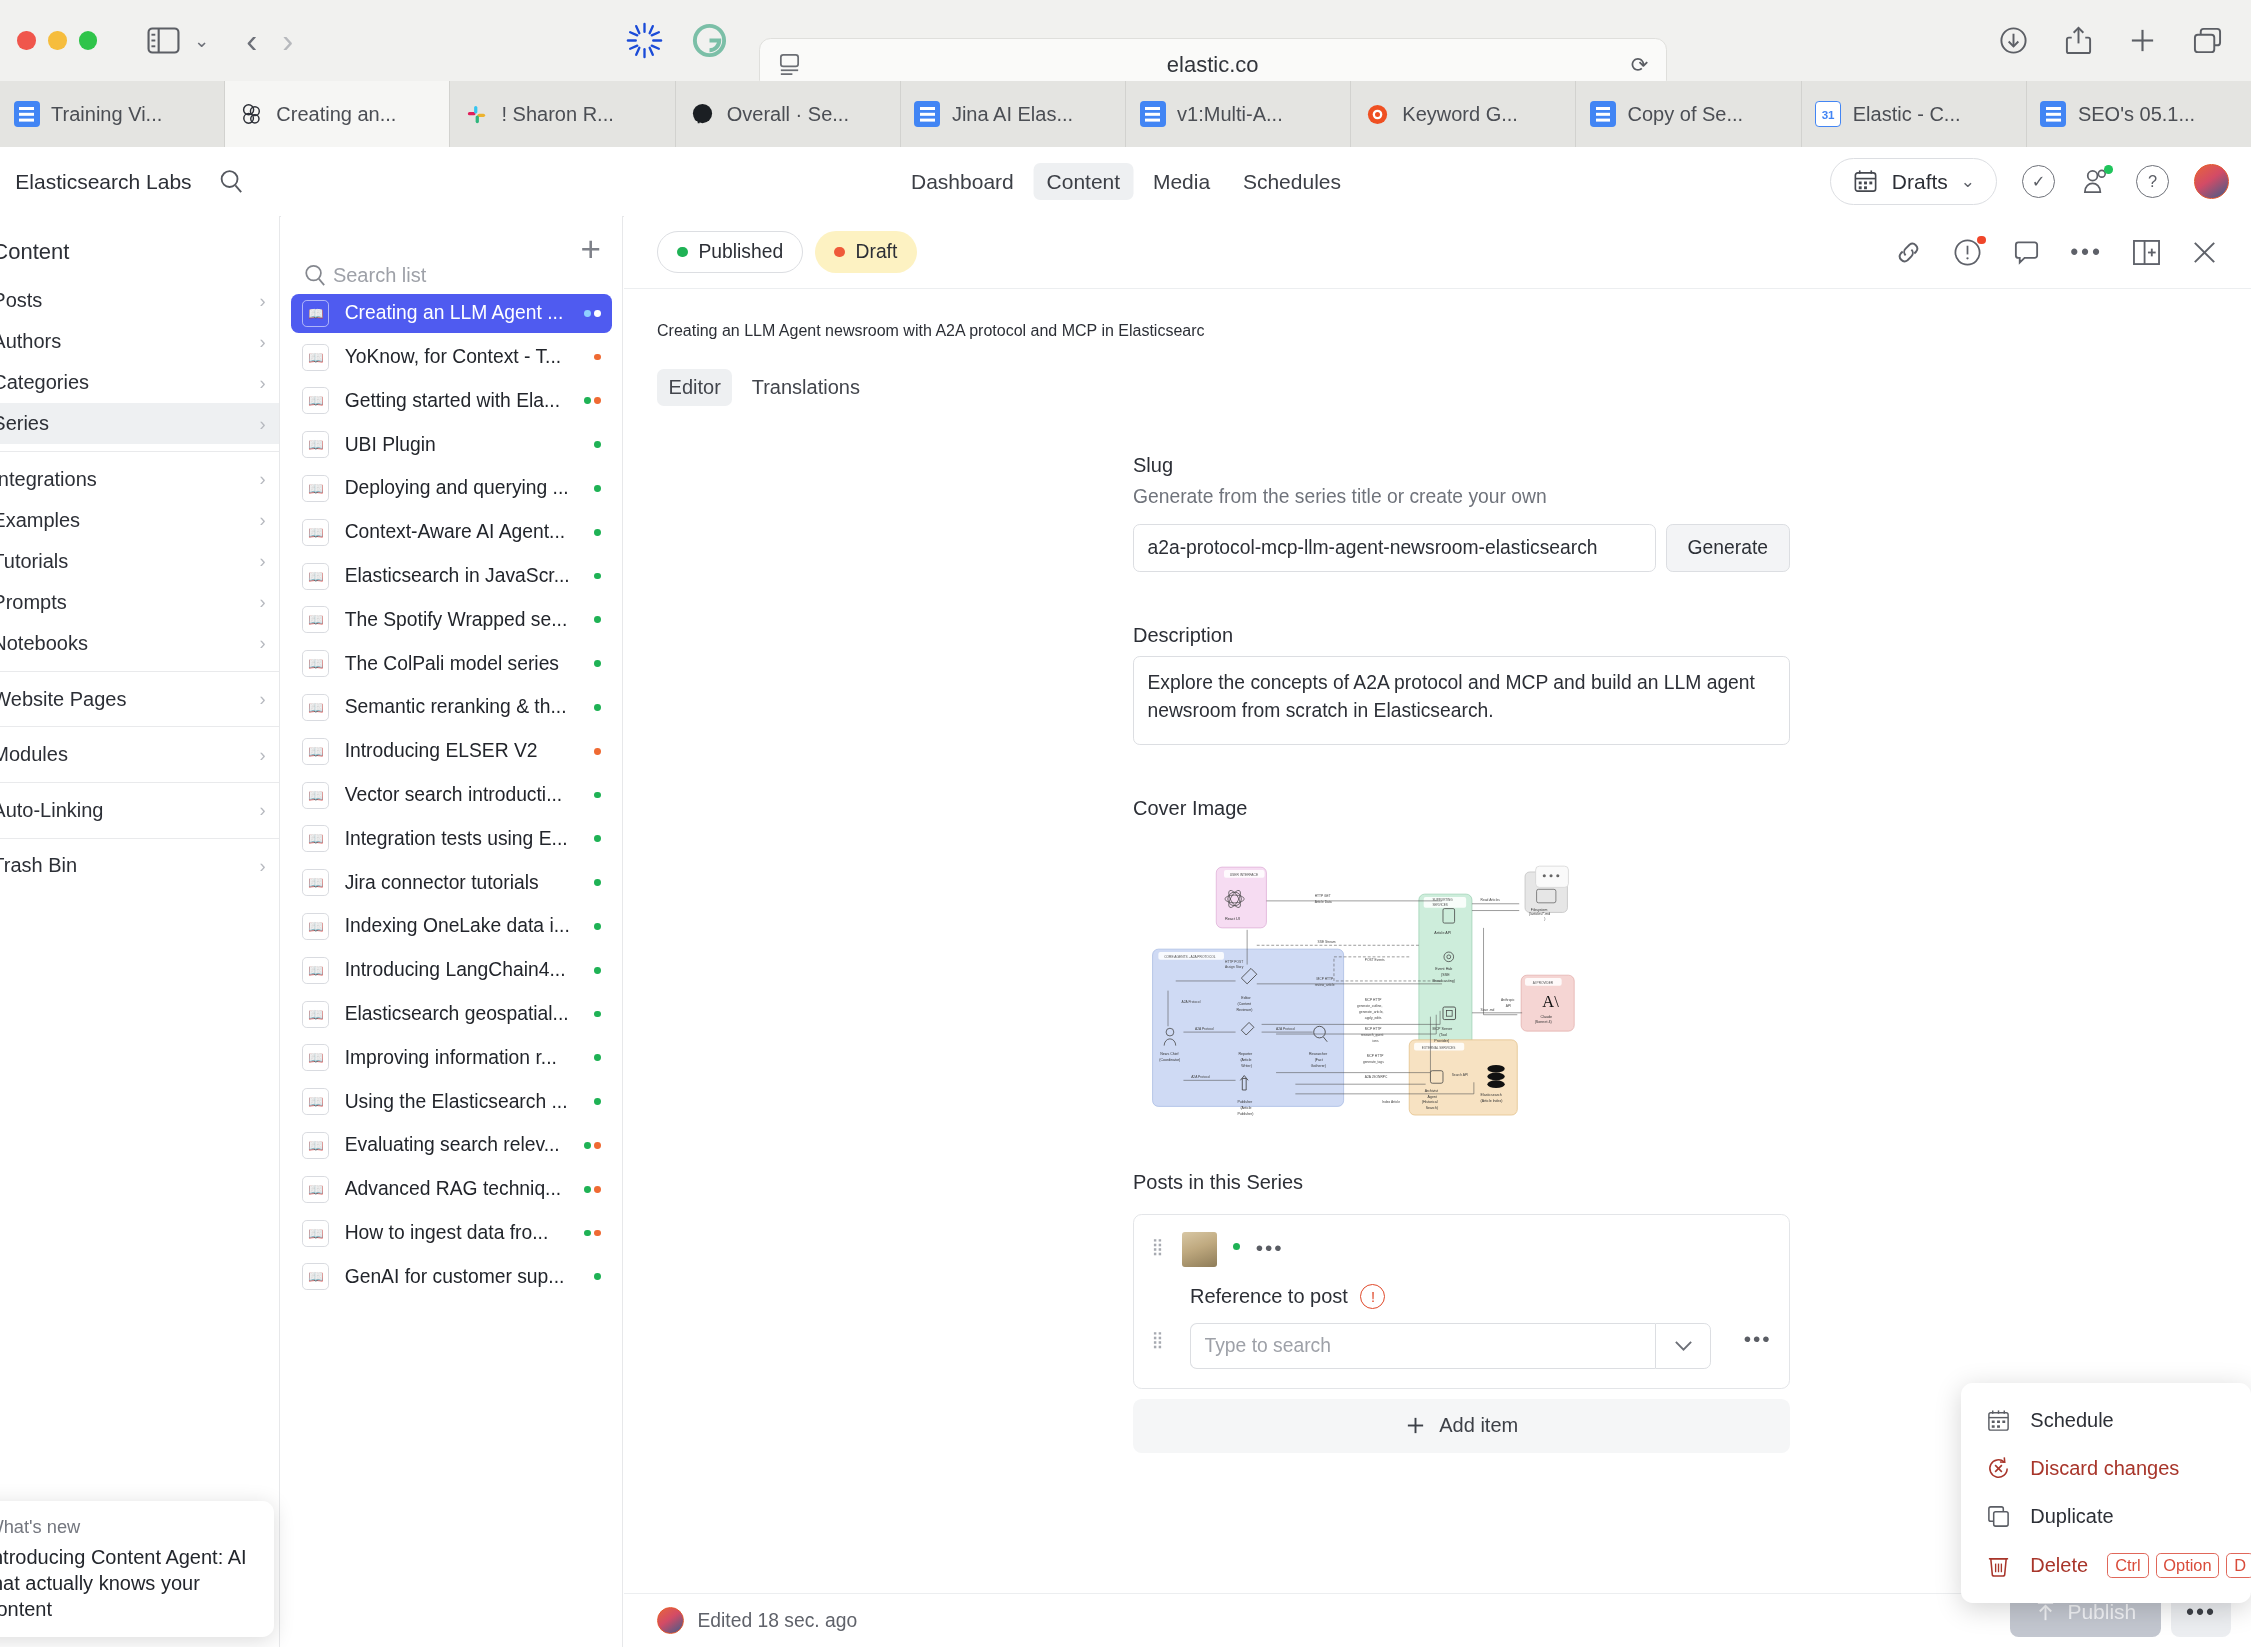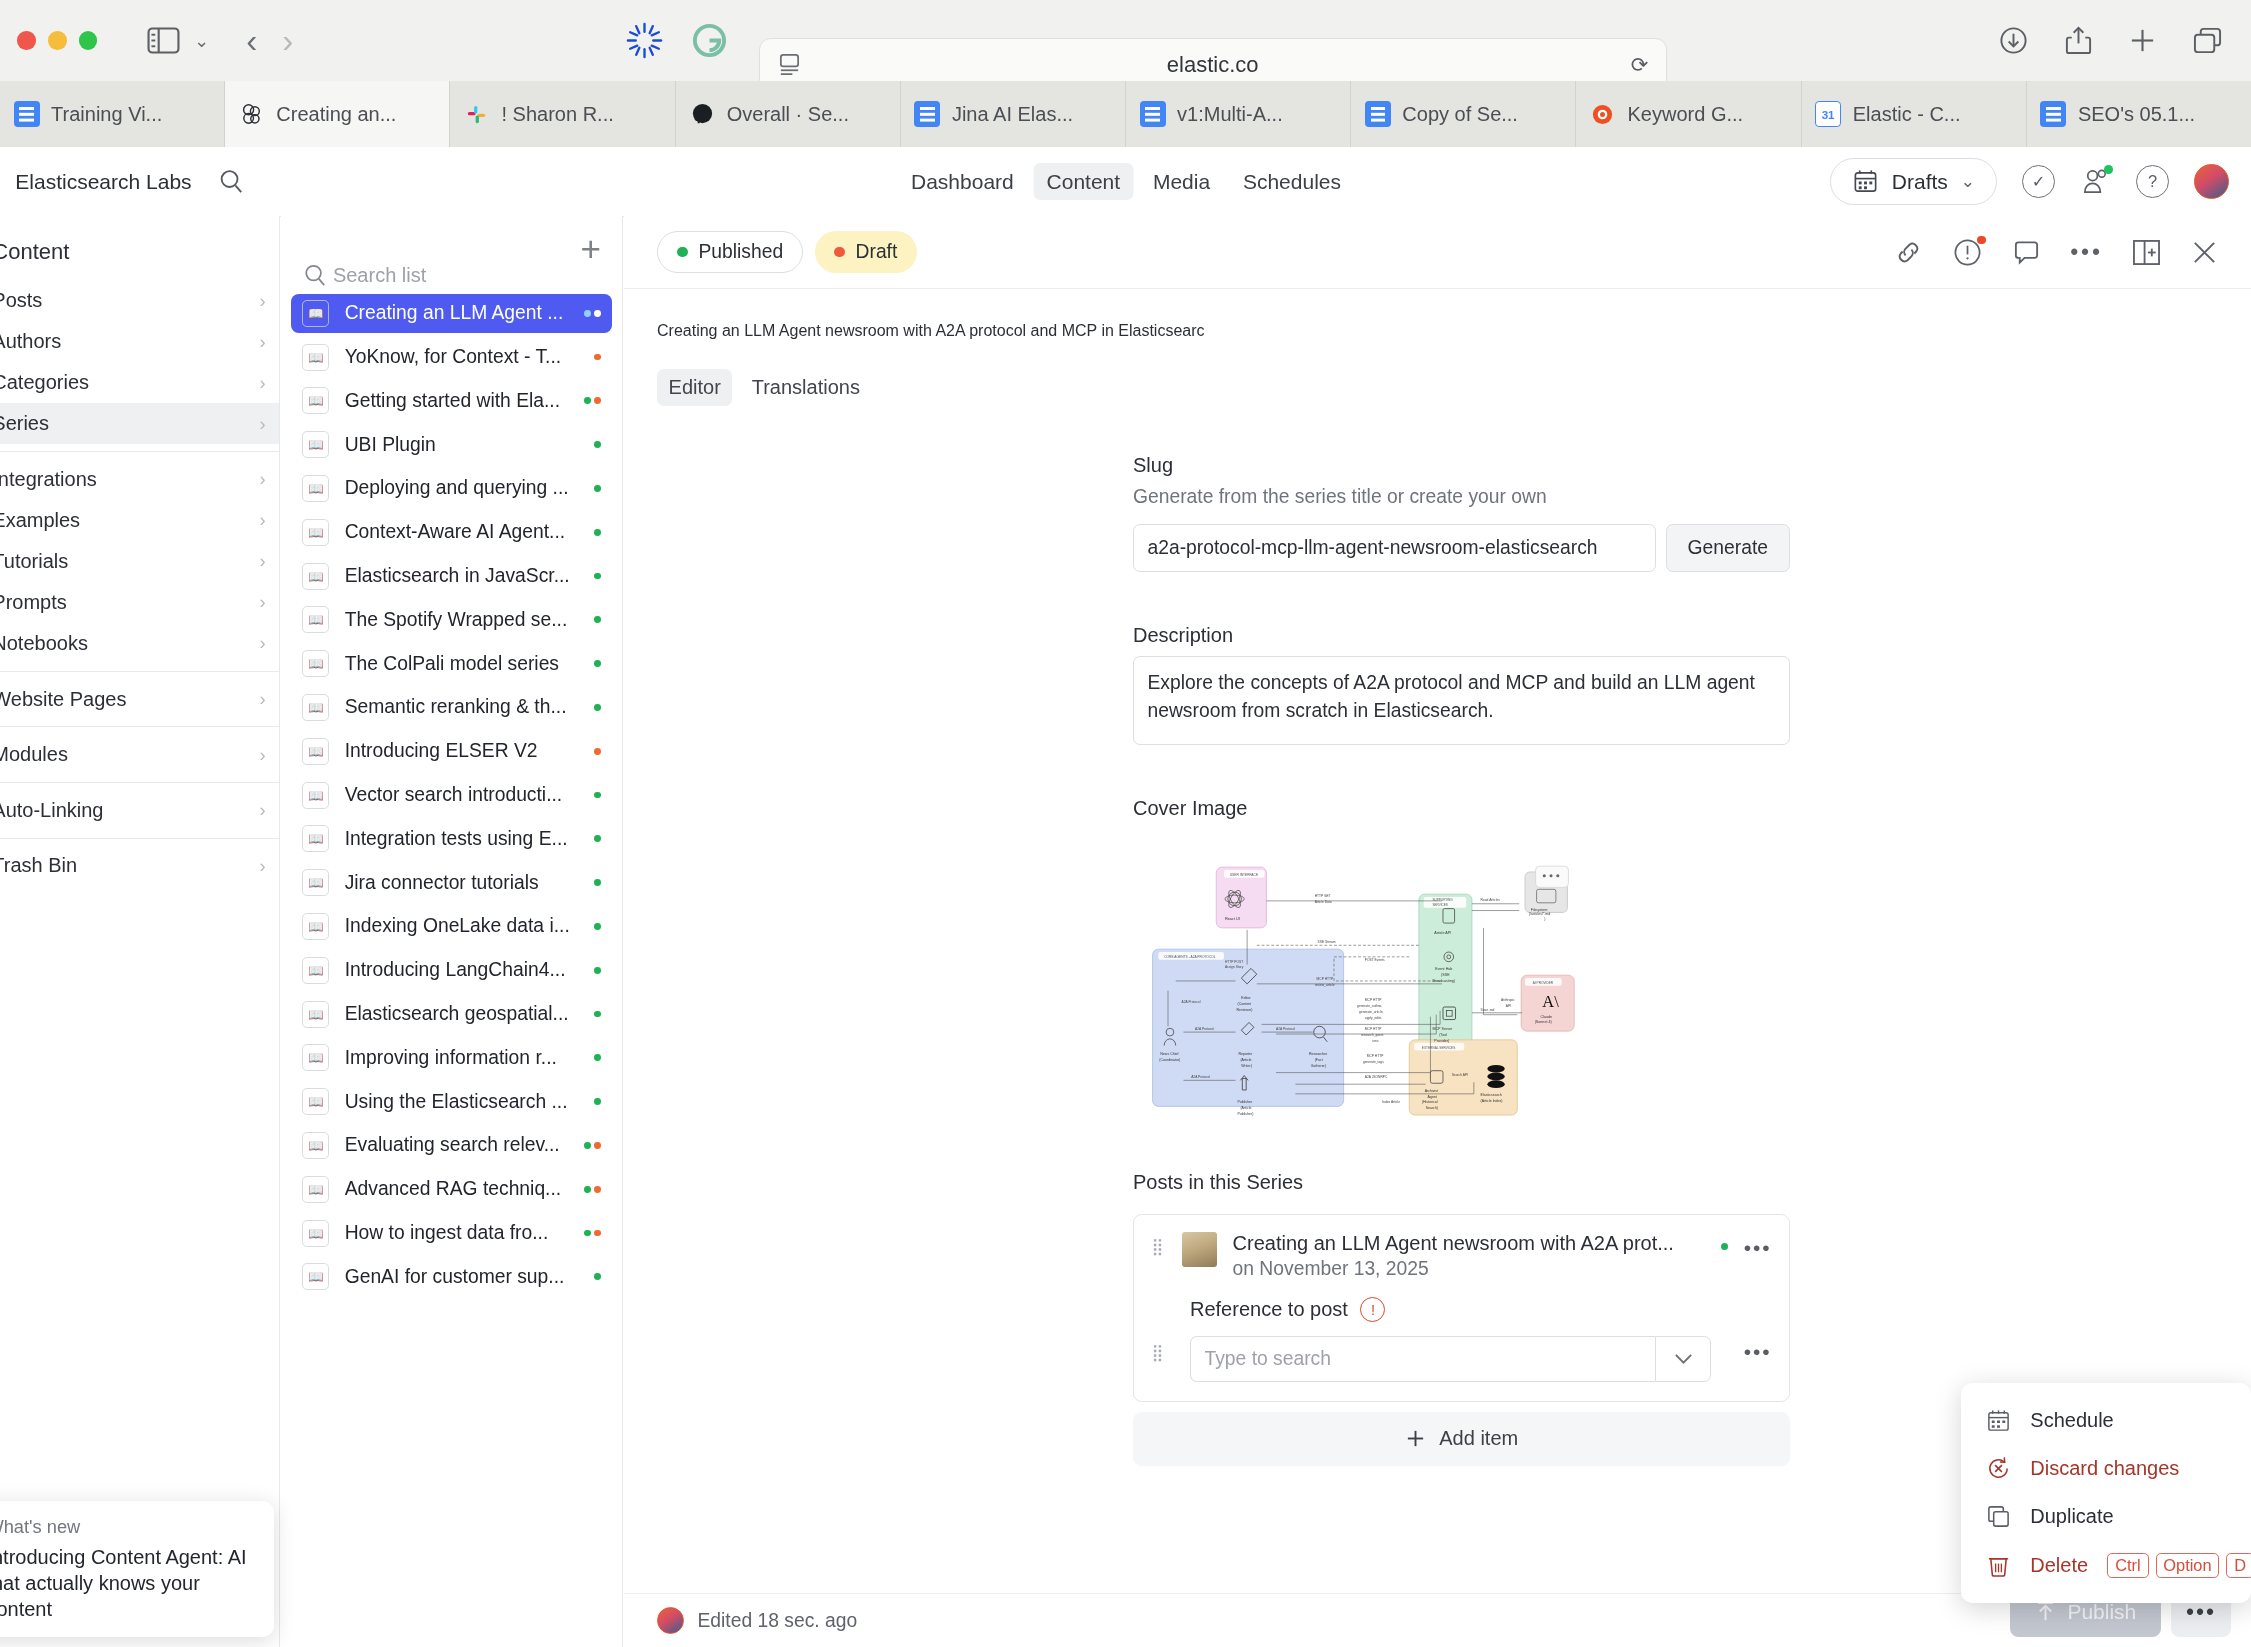--- a/index.html
+++ b/index.html
@@ -390,32 +390,32 @@
     </div>
     <div class="tab">
       <span class="favicon fav-docs"></span>
       <span class="tlabel">Jina AI Elas...</span>
     </div>
     <div class="tab">
       <span class="favicon fav-docs"></span>
       <span class="tlabel">v1:Multi-A...</span>
     </div>
     <div class="tab">
-      <span class="favicon fav-docs"></span>
-      <span class="tlabel">Copy of Se...</span>
-    </div>
-    <div class="tab">
       <span class="favicon">
         <svg width="25" height="25" viewBox="0 0 26 26">
             <path d="M13 3 a10 10 0 1 0 0 20 a10 10 0 0 0 0 -20 z" fill="#ef5022"></path>
             <path d="M8 13 a5 5 0 0 1 10 0 a5 5 0 0 1 -10 0z" fill="#fff"></path>
             <circle cx="13" cy="13" r="2.6" fill="#ef5022"></circle>
           </svg>
       </span>
       <span class="tlabel">Keyword G...</span>
+    </div>
+    <div class="tab">
+      <span class="favicon fav-docs"></span>
+      <span class="tlabel">Copy of Se...</span>
     </div>
     <div class="tab">
       <span class="favicon fav-cal">31</span>
       <span class="tlabel">Elastic - C...</span>
     </div>
     <div class="tab">
       <span class="favicon fav-docs"></span>
       <span class="tlabel">SEO's 05.1...</span>
     </div>
   </div>
@@ -938,24 +938,20 @@
             </svg>
           </div>
         </div>
 
         <div class="series-wrap">
           <div class="flabel">Posts in this Series</div>
           <div class="series-box">
             <div class="srow">
               <span class="grip">⣿</span>
               <span class="thumb"></span>
-              <span class="stext">
-                <span class="stitle">Creating an LLM Agent newsroom with A2A prot...</span>
-                <div class="sdate">on November 13, 2025</div>
-              </span>
               <span class="gdot"></span>
               <span class="ellip">•••</span>
             </div>
 
             <div class="ref-block">
               <span class="grip ref-grip">⣿</span>
               <div class="reflabel">
                 <span>Reference to post</span>
                 <span class="warn">!</span>
               </div>

